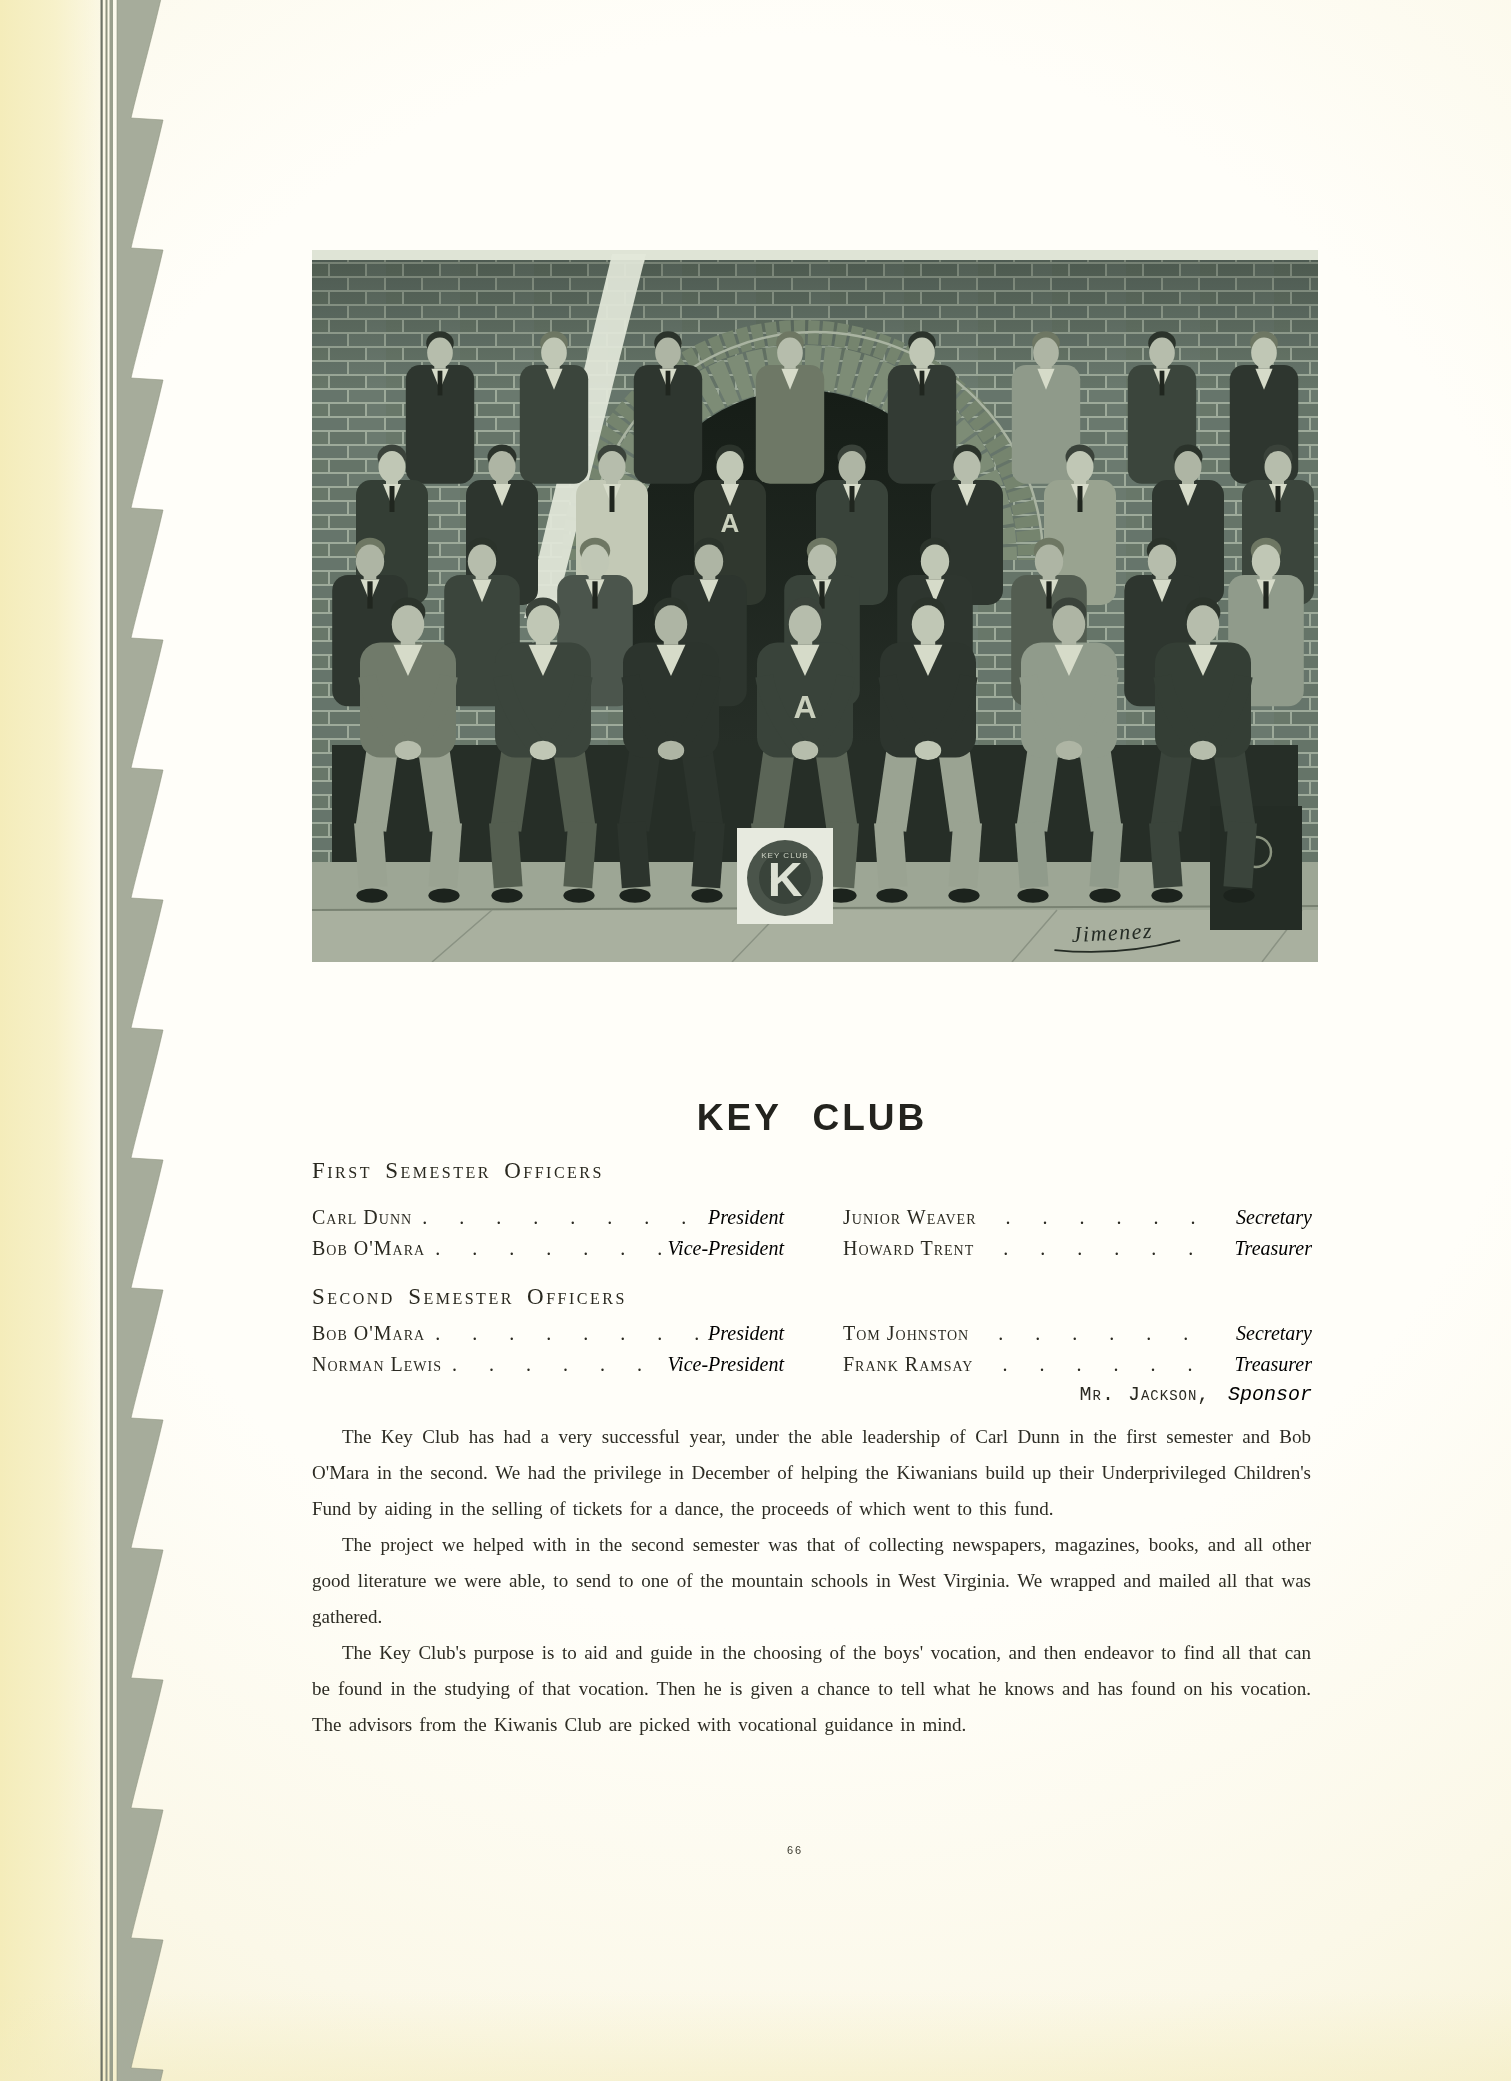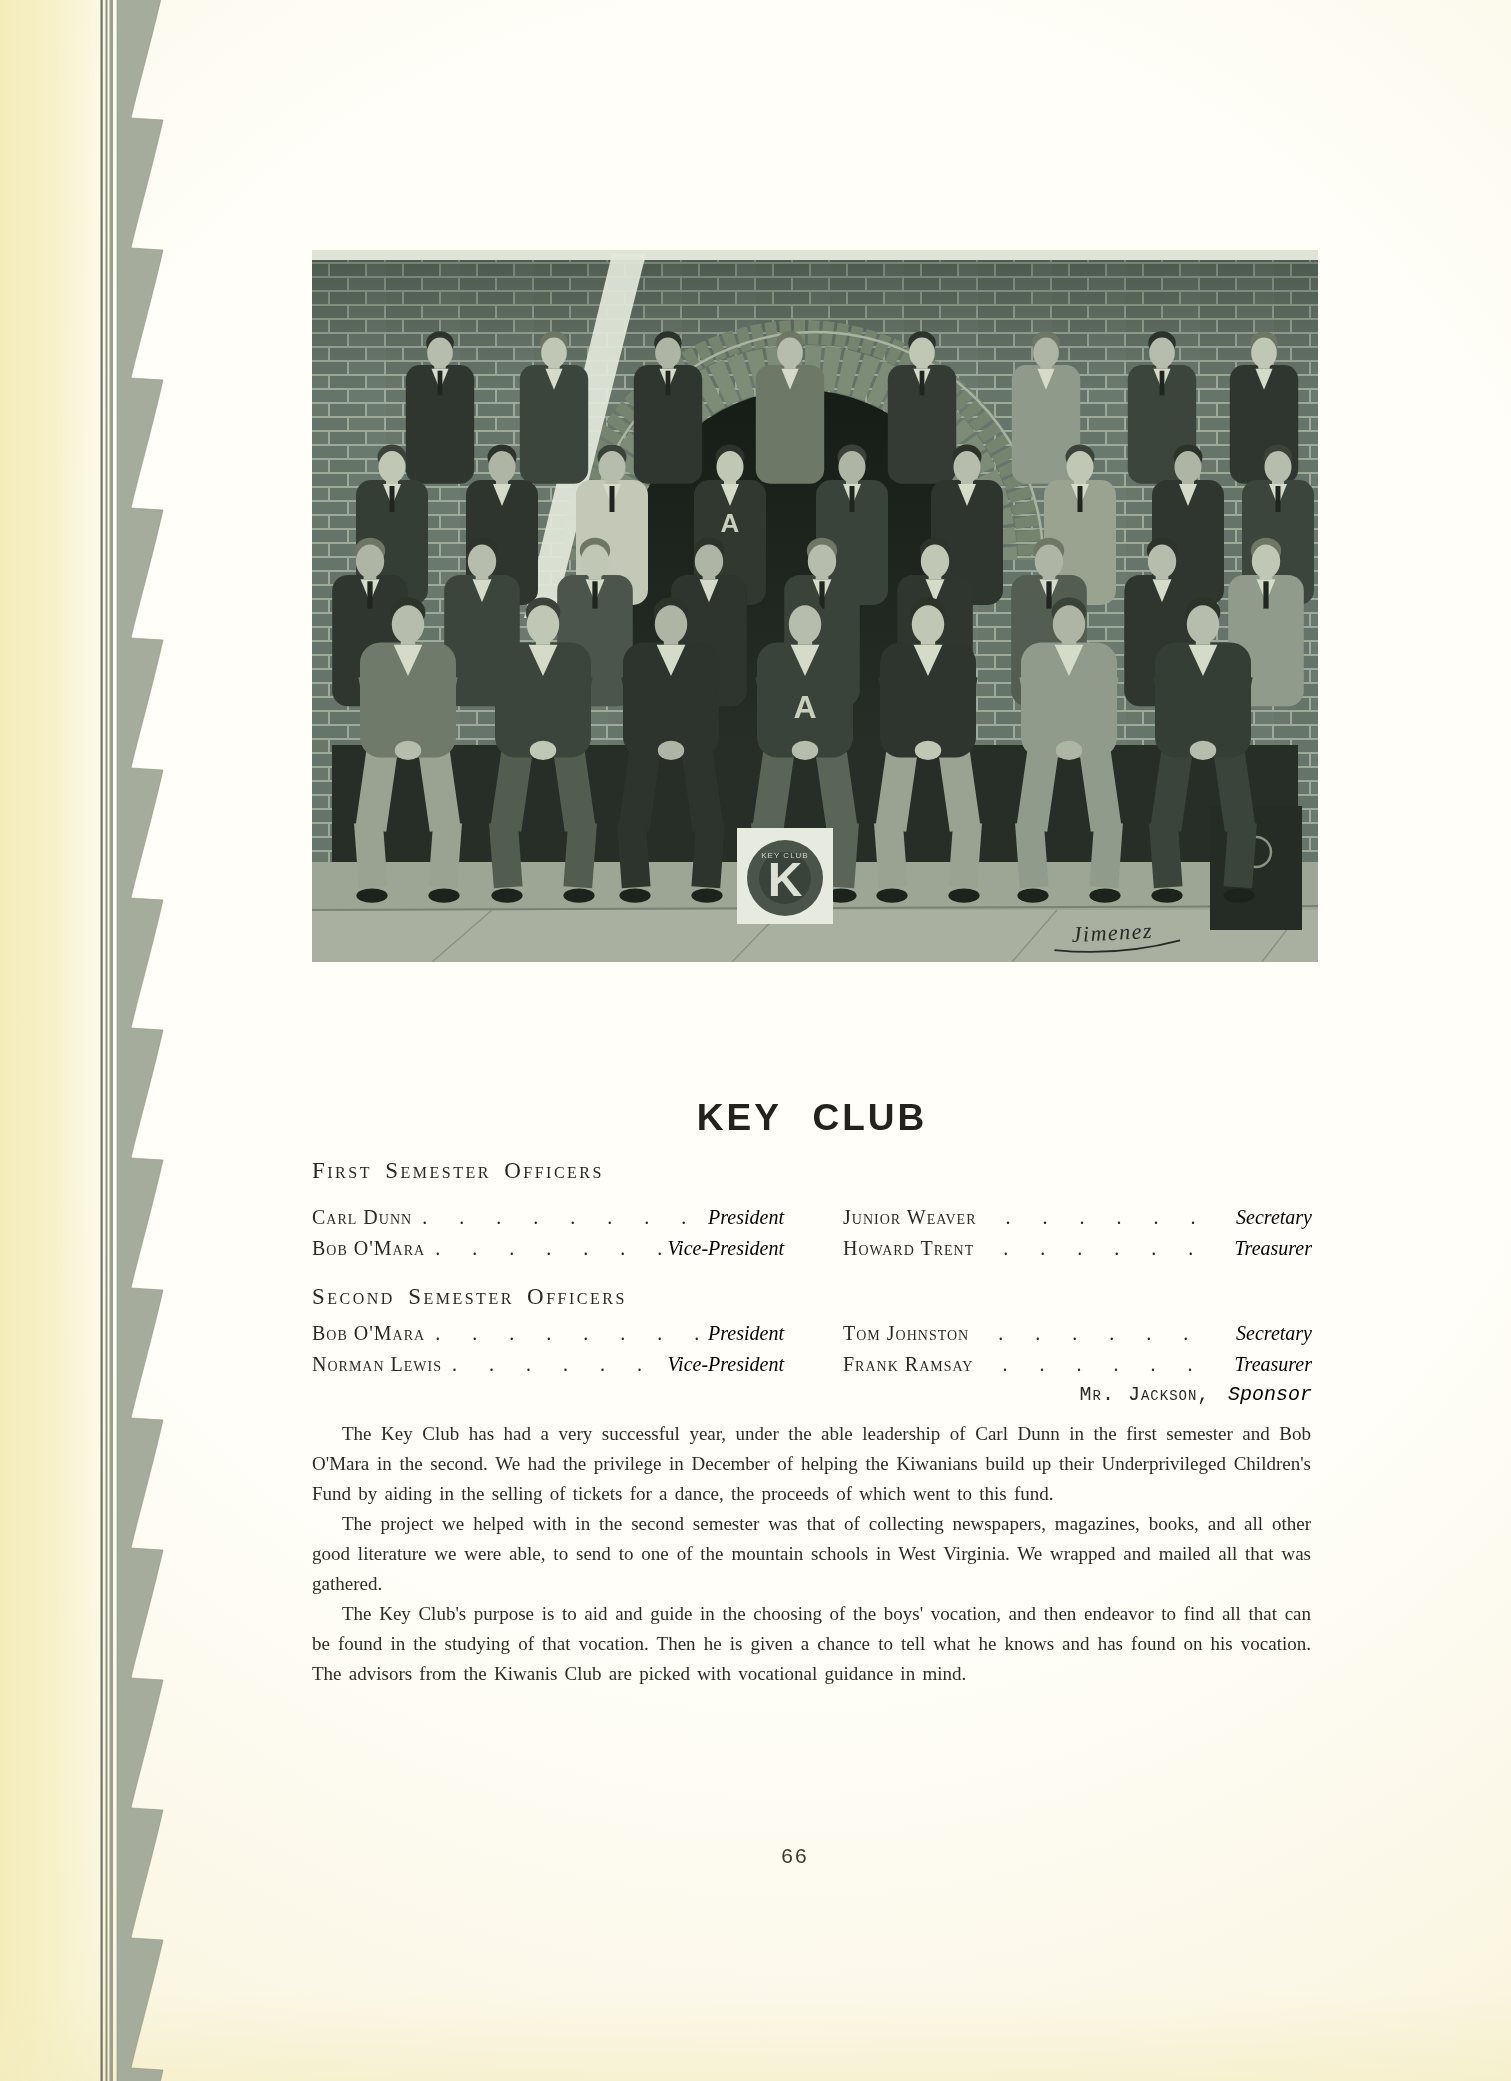--- a/index.html
+++ b/index.html
@@ -40,25 +40,25 @@
   .off-title{font-style:italic;font-size:20px;white-space:nowrap;color:#000000;}
   .leader{flex:1 1 auto;overflow:hidden;white-space:nowrap;height:20px;margin:0 4px 0 10px;color:#2b2a22;}
   .leader::before{content:". . . . . . . . . . . . . . . . . . . . . . . .";
     font-size:20px;letter-spacing:9px;word-spacing:9px;}
 
   .sponsor{position:absolute;left:312px;top:1383px;width:1000px;text-align:right;font-family:Liberation Mono, monospace;}
   .sponsor .off-name{font-size:20px;}
   .sponsor .off-title{margin-left:8px;}
 
   .body-text{position:absolute;left:312px;top:1419px;width:999px;
-    font-size:19px;line-height:30px;text-align:justify;word-spacing:2.5px;color:#2d2c24;}
+    font-size:19px;line-height:36px;text-align:justify;word-spacing:2.5px;color:#2d2c24;}
   .body-text p{margin:0;text-indent:30px;}
 
   .page-number{position:absolute;left:312px;top:1844px;width:966px;text-align:center;
-    font-family:"Liberation Sans", sans-serif;font-size:21px;letter-spacing:2px;color:#3c3b30;}
+    font-family:"Liberation Sans", sans-serif;font-size:11px;letter-spacing:2px;color:#3c3b30;}
 </style>
 </head>
 <body>
 
 <div class="left-tint"></div>
 <div class="bottom-tint"></div>
 
 <svg class="ornament" width="170" height="2081" viewBox="0 0 170 2081">
   <rect x="100.5" y="0" width="2.2" height="2081" fill="#6e7366"></rect>
   <rect x="105.5" y="0" width="2" height="2081" fill="#8d927f"></rect>

